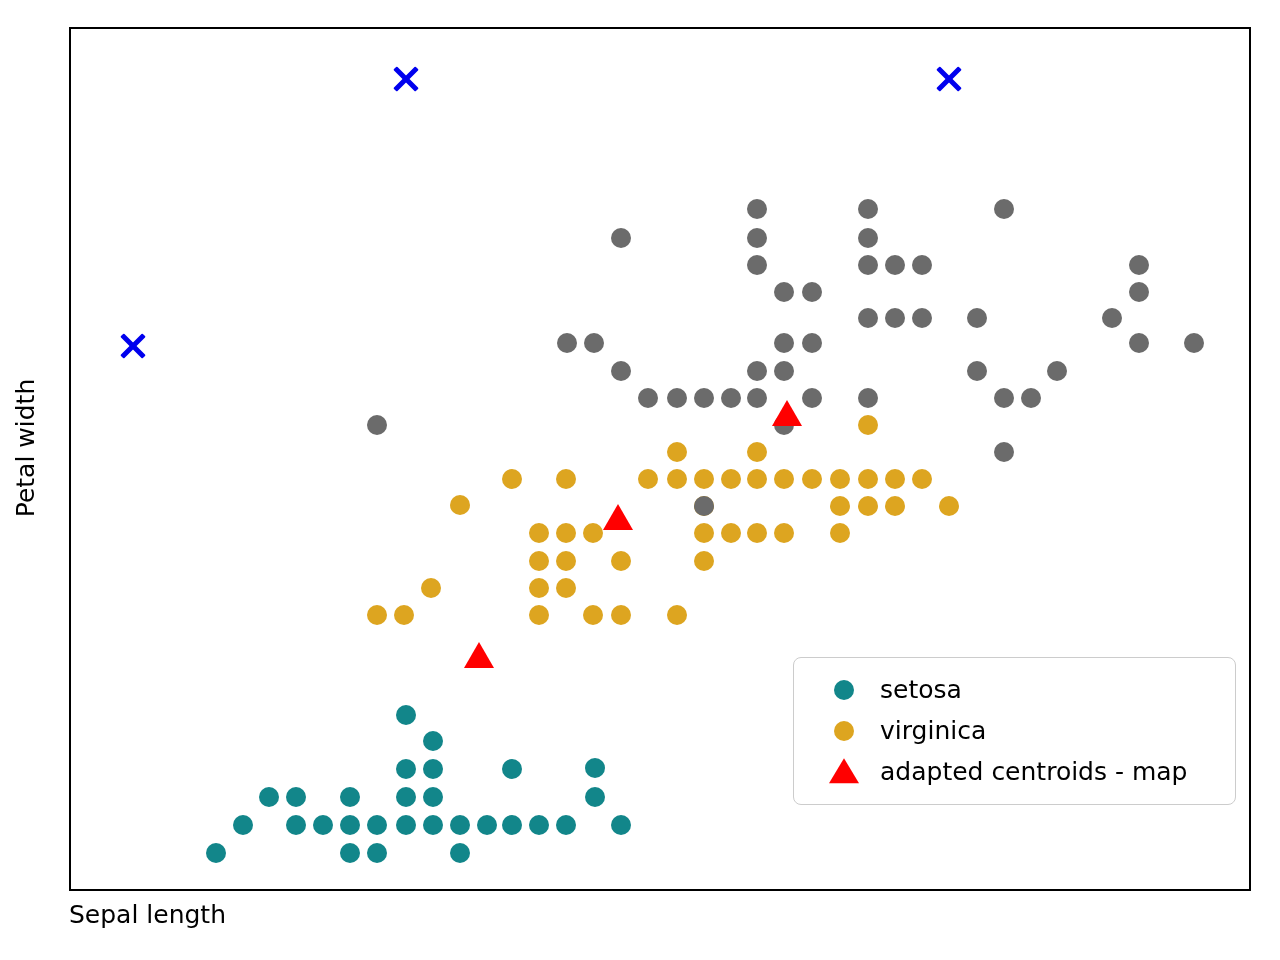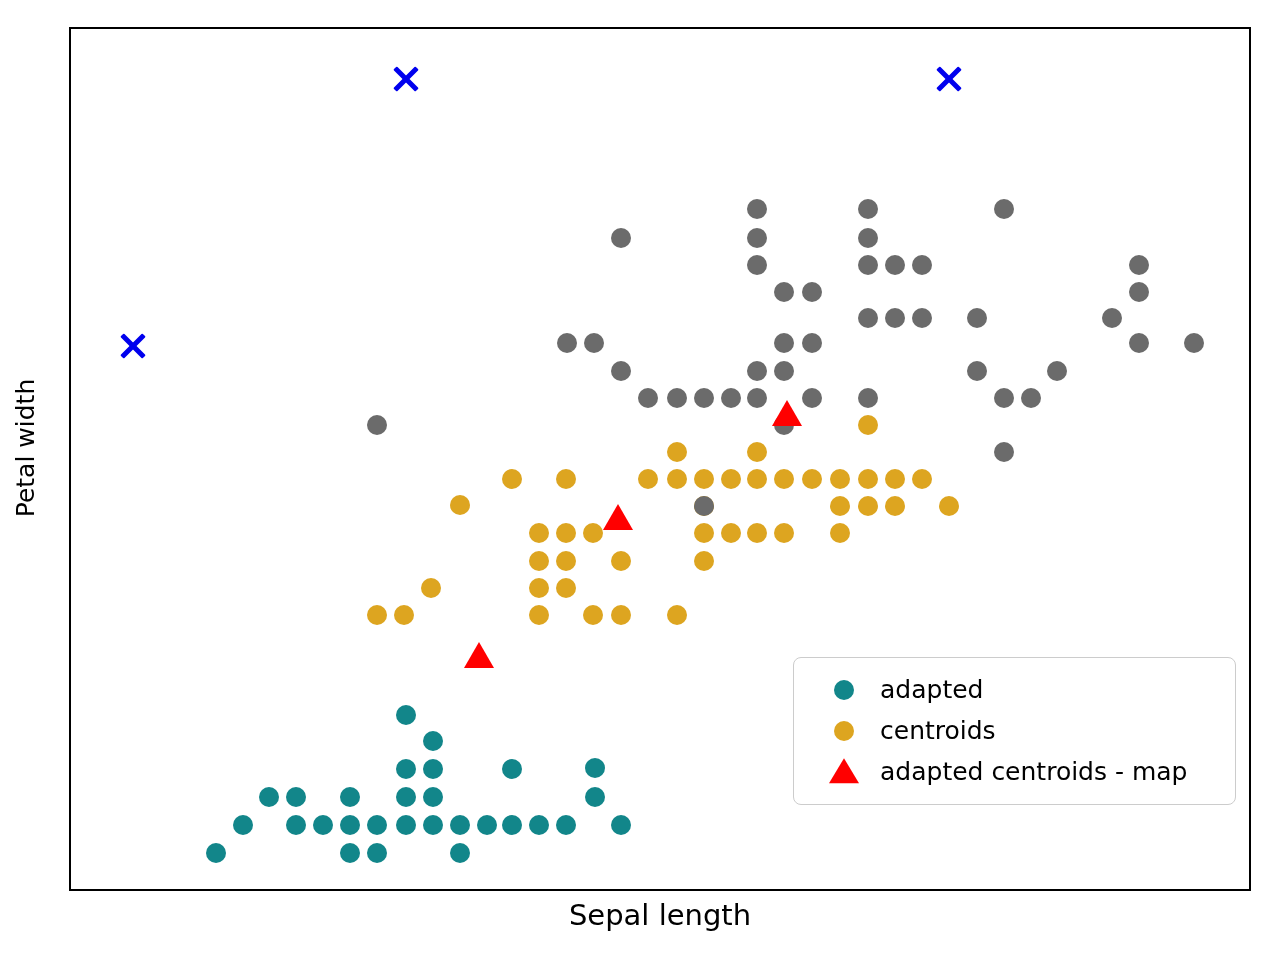--- a/index.html
+++ b/index.html
@@ -14,22 +14,22 @@
     border:2px solid #000000;
     box-sizing:border-box;
     background:#ffffff;
   }
   #plot-area{position:absolute;inset:0;overflow:hidden;}
 
   
   #xlabel{
     position:absolute;
     left:69px; top:899px; width:1182px;
-    text-align:center;
-    font-size:29px; color:#000000;
+    text-align:left;
+    font-size:25px; color:#000000;
     line-height:32px;
   }
   #ylabel{
     position:absolute;
     left:0px; top:0px;
     width:864px; height:32px;
     transform:translate(-406px,432px) rotate(-90deg);
     transform-origin:center center;
     text-align:center;
     font-size:25px; color:#000000;
@@ -239,27 +239,27 @@
   </div>
 
   <div id="ylabel">Petal width</div>
   <div id="xlabel">Sepal length</div>
 
   <div id="legend">
       <div class="legend-row">
         <div class="legend-marker">
           <div class="lg-dot setosa"></div>
         </div>
-        <div class="legend-label">adapted</div>
+        <div class="legend-label">setosa</div>
       </div>
       <div class="legend-row">
         <div class="legend-marker">
           <div class="lg-dot versicolor"></div>
         </div>
-        <div class="legend-label">centroids</div>
+        <div class="legend-label">virginica</div>
       </div>
       <div class="legend-row">
         <div class="legend-marker">
           <div class="lg-tri"></div>
         </div>
         <div class="legend-label">adapted centroids - map</div>
       </div>
     </div>
 
 </div>

